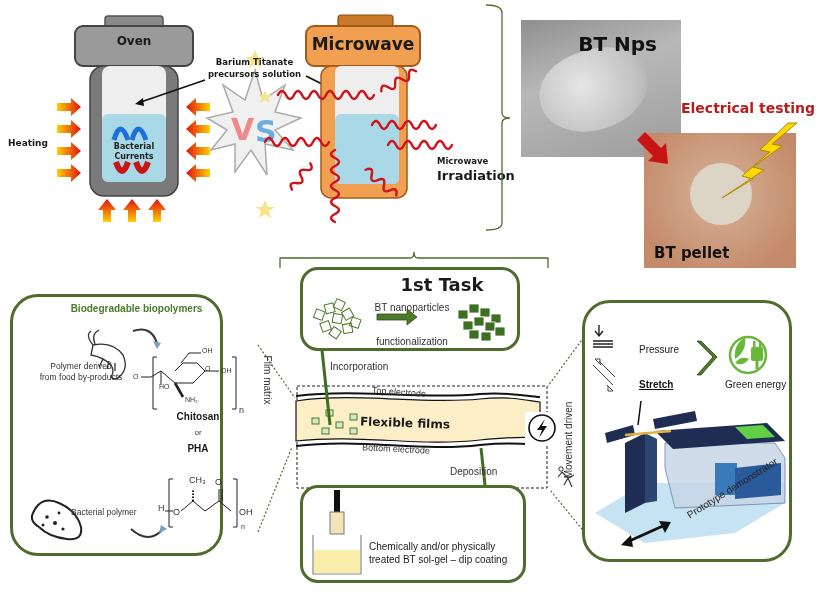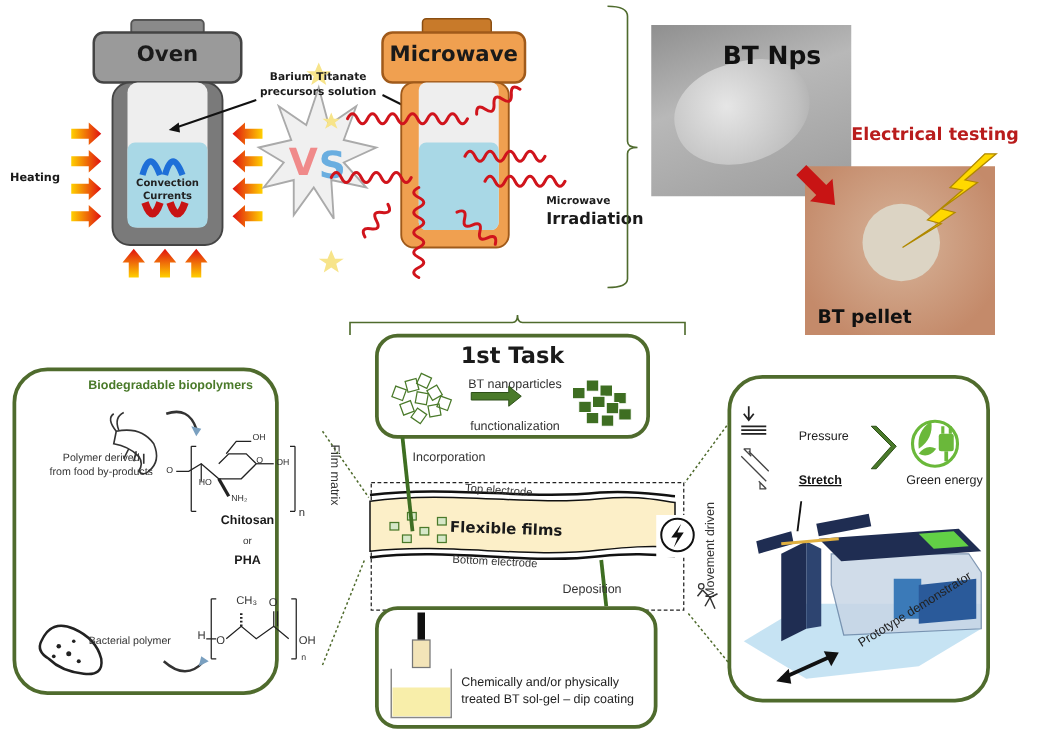--- a/index.html
+++ b/index.html
@@ -19,22 +19,22 @@
     <rect x="35" y="4" width="58" height="12" rx="3" fill="#8a8a8a" stroke="#555" stroke-width="1.5"></rect>
     <rect x="5" y="14" width="118" height="40" rx="8" fill="#9a9a9a" stroke="#444" stroke-width="2"></rect>
     <rect x="20" y="54" width="88" height="130" rx="14" fill="#7a7a7a" stroke="#444" stroke-width="1.5"></rect>
     <rect x="32" y="54" width="64" height="116" rx="8" fill="#eeeeee"></rect>
     <rect x="32" y="102" width="64" height="68" rx="6" fill="#a9d8e6"></rect>
     <path d="M44 128 q6 -22 14 0" stroke="#1e6fd8" stroke-width="5" fill="none"></path>
     <path d="M62 128 q6 -22 14 0" stroke="#1e6fd8" stroke-width="5" fill="none"></path>
     <path d="M46 150 q6 18 12 0" stroke="#c81414" stroke-width="6" fill="none"></path>
     <path d="M66 150 q6 18 12 0" stroke="#c81414" stroke-width="6" fill="none"></path>
   </svg>
-  <div class="abs lbl-bold" style="left:0;top:22px;width:128px;text-align:center;font-size:17px;">Oven</div>
-  <div class="abs lbl-bold" style="left:32px;top:130px;width:64px;text-align:center;font-size:8px;color:#222;">Convection</div>
+  <div class="abs lbl-bold" style="left:0;top:22px;width:128px;text-align:center;font-size:12px;">Oven</div>
+  <div class="abs lbl-bold" style="left:32px;top:130px;width:64px;text-align:center;font-size:8px;color:#222;">Bacterial</div>
   <div class="abs lbl-bold" style="left:32px;top:140px;width:64px;text-align:center;font-size:8px;color:#222;">Currents</div>
 </div>
 
 <svg width="240" height="200" style="left:0;top:0;">
   <defs>
     <linearGradient id="ha" x1="0" x2="1">
         <stop offset="0" stop-color="#ffd000"></stop>
         <stop offset="1" stop-color="#e01010"></stop>
       </linearGradient>
     <linearGradient id="hb" x1="1" x2="0">
@@ -123,21 +123,21 @@
   <div class="abs" style="left:46px;top:30px;width:62px;height:62px;border-radius:50%;background:#dcd4c4;"></div>
   <div class="abs lbl-bold" style="left:10px;bottom:6px;font-size:15px;color:#111;">BT pellet</div>
 </div>
 <svg width="833" height="300" style="left:0;top:0;">
   <polygon points="645,132 661,148 666,143 668,164 648,161 653,156 637,140" fill="#c81414"></polygon>
   <polygon points="788,123 760,150 770,152 742,176 753,179 722,198 764,170 753,167 782,146 772,144 797,123" fill="#ffd900" stroke="#b08800" stroke-width="1"></polygon>
 </svg>
 <div class="abs lbl-bold" style="left:681px;top:100px;font-size:14px;color:#b91c1c;">Electrical testing</div>
 
 <div class="panel" style="left:300px;top:267px;width:220px;height:84px;border-radius:18px;">
-  <div class="abs lbl-bold" style="left:0;top:4px;width:214px;text-align:center;font-size:18px;">1st Task</div>
+  <div class="abs lbl-bold" style="left:0;top:4px;width:214px;text-align:center;font-size:18px;padding-left:32px;">1st Task</div>
   <div class="abs lbl" style="left:60px;top:32px;width:98px;text-align:center;font-size:10px;">BT nanoparticles</div>
   <div class="abs lbl" style="left:60px;top:66px;width:98px;text-align:center;font-size:10px;">functionalization</div>
   <svg width="214" height="80" style="left:0;top:0;">
     <g fill="none" stroke="#4a7a2a" stroke-width="1">
       <rect x="12" y="40" width="9" height="9" transform="rotate(20 16 44)"></rect>
         <rect x="22" y="34" width="9" height="9" transform="rotate(-15 26 38)"></rect>
       <rect x="32" y="30" width="9" height="9" transform="rotate(25 36 34)"></rect>
         <rect x="18" y="52" width="9" height="9" transform="rotate(-20 22 56)"></rect>
       <rect x="30" y="44" width="9" height="9" transform="rotate(10 34 48)"></rect>
         <rect x="40" y="40" width="9" height="9" transform="rotate(-30 44 44)"></rect>

